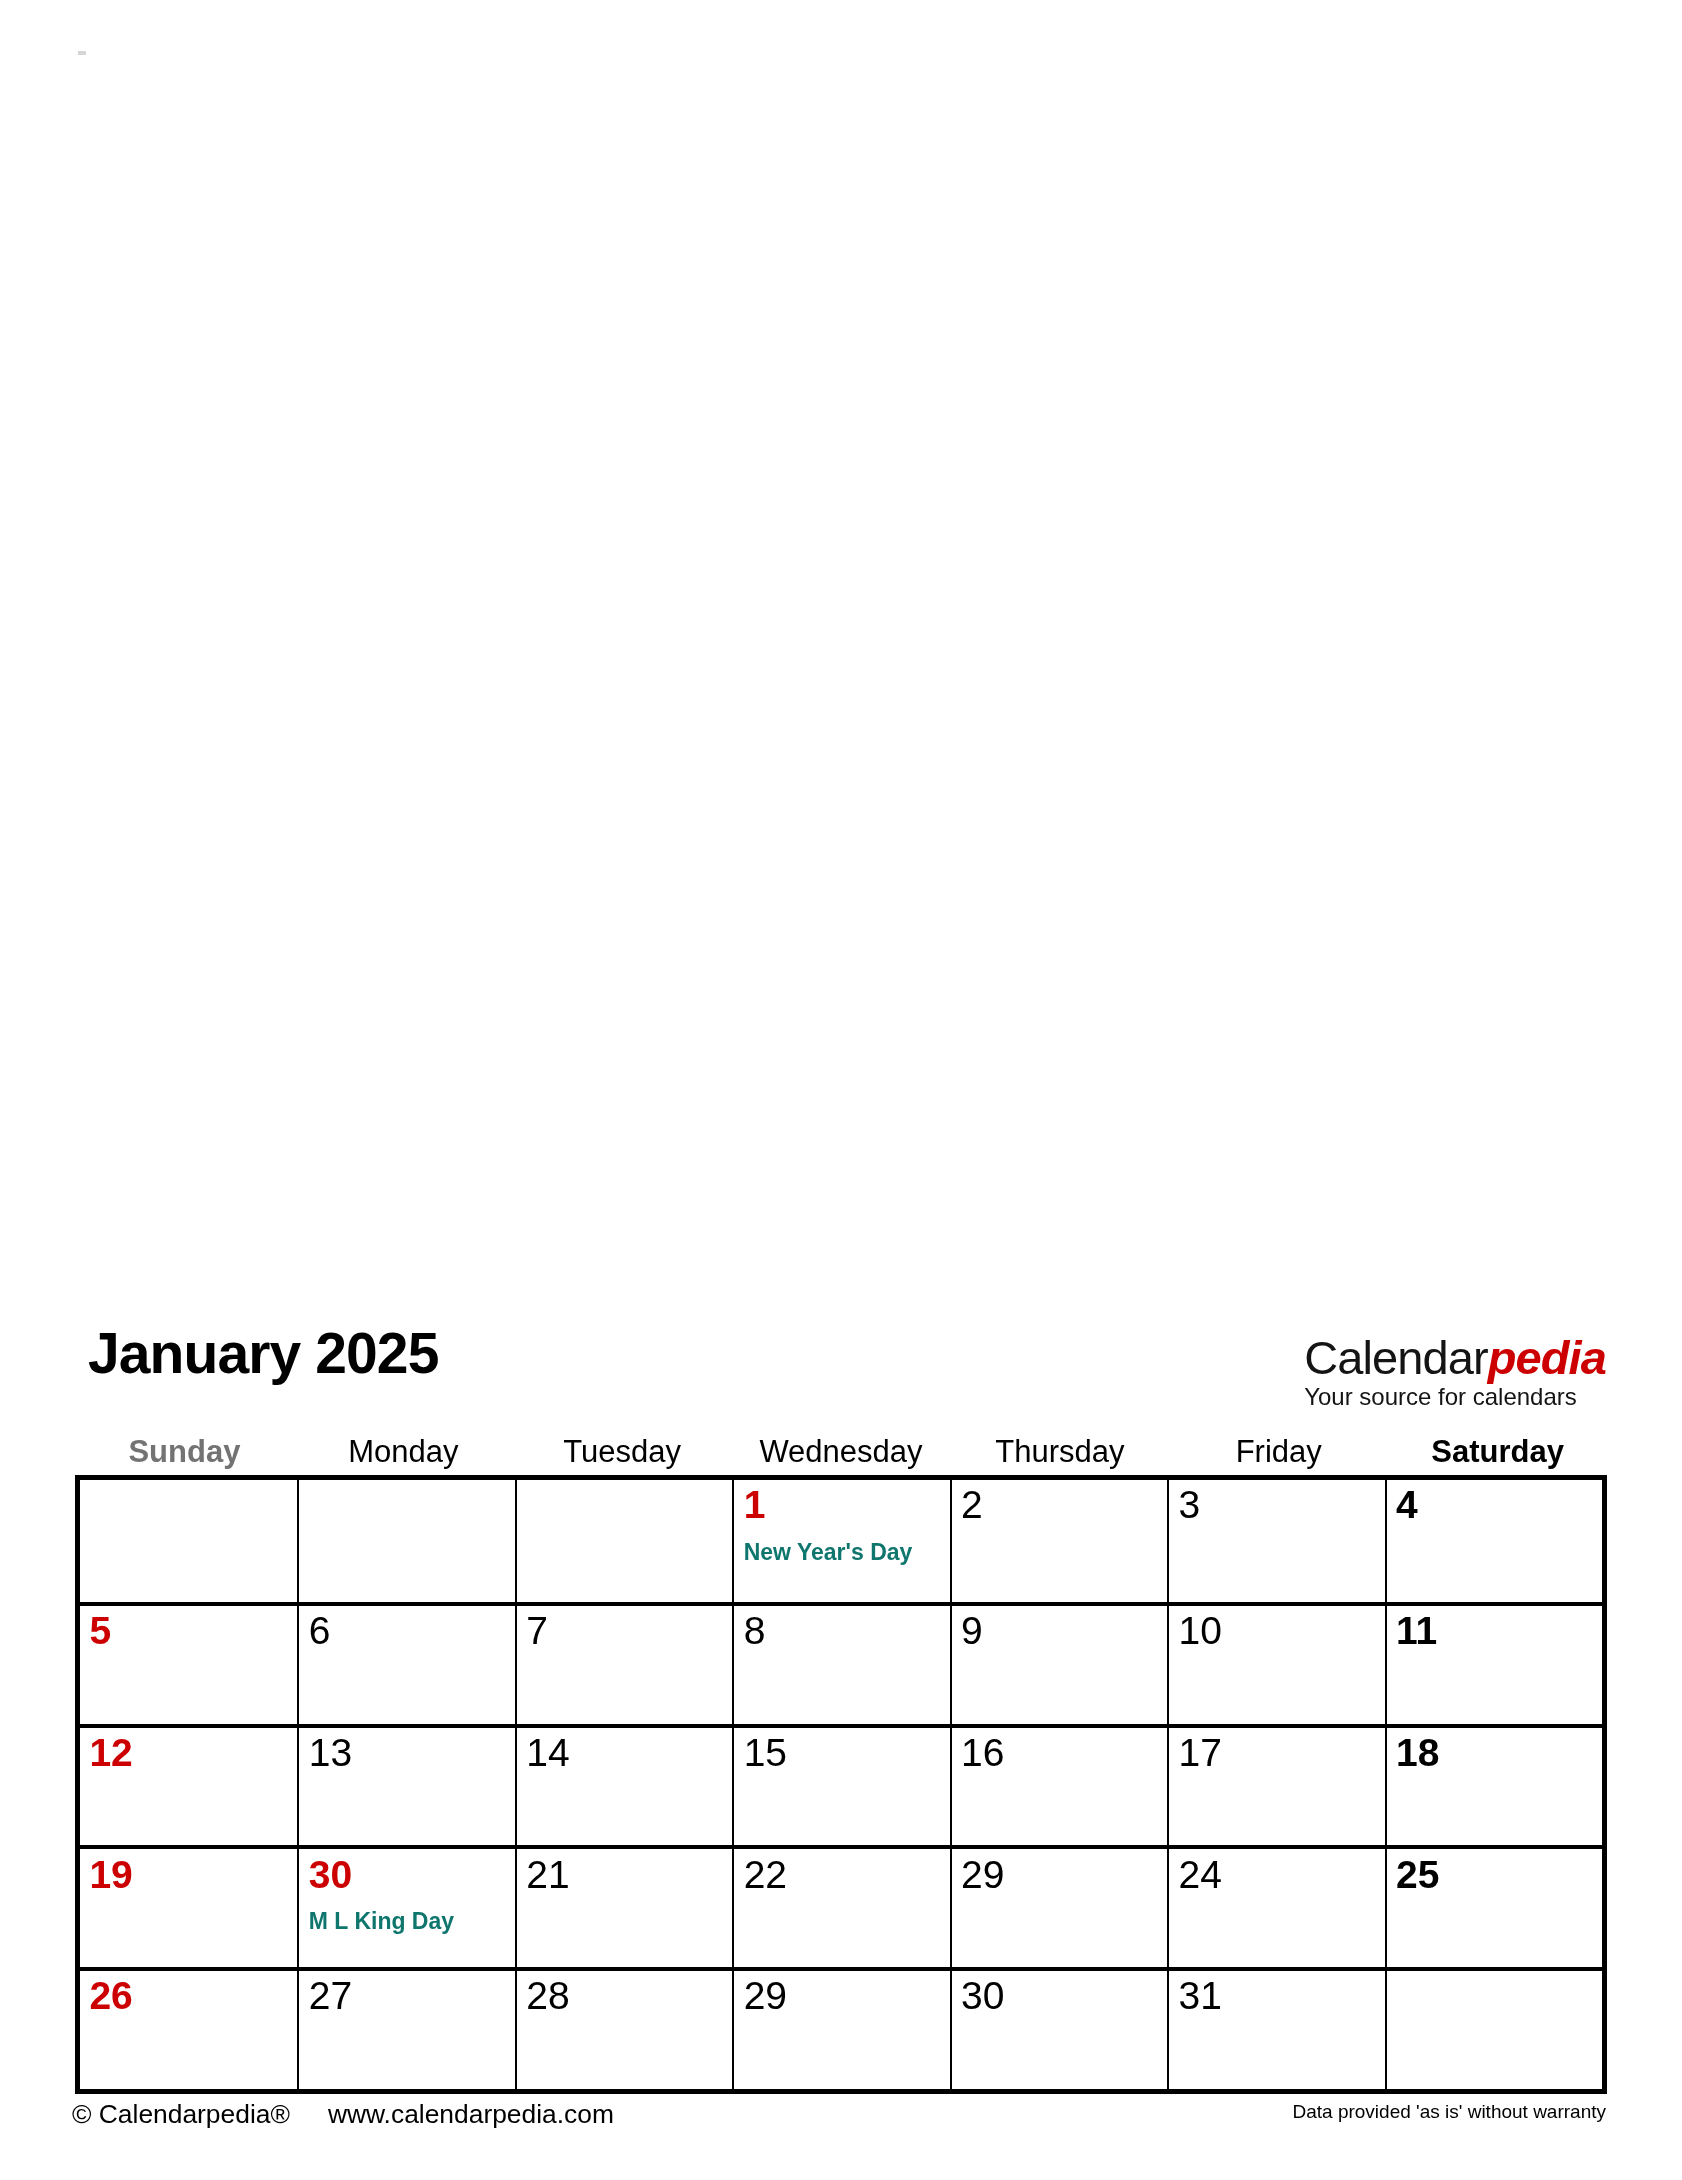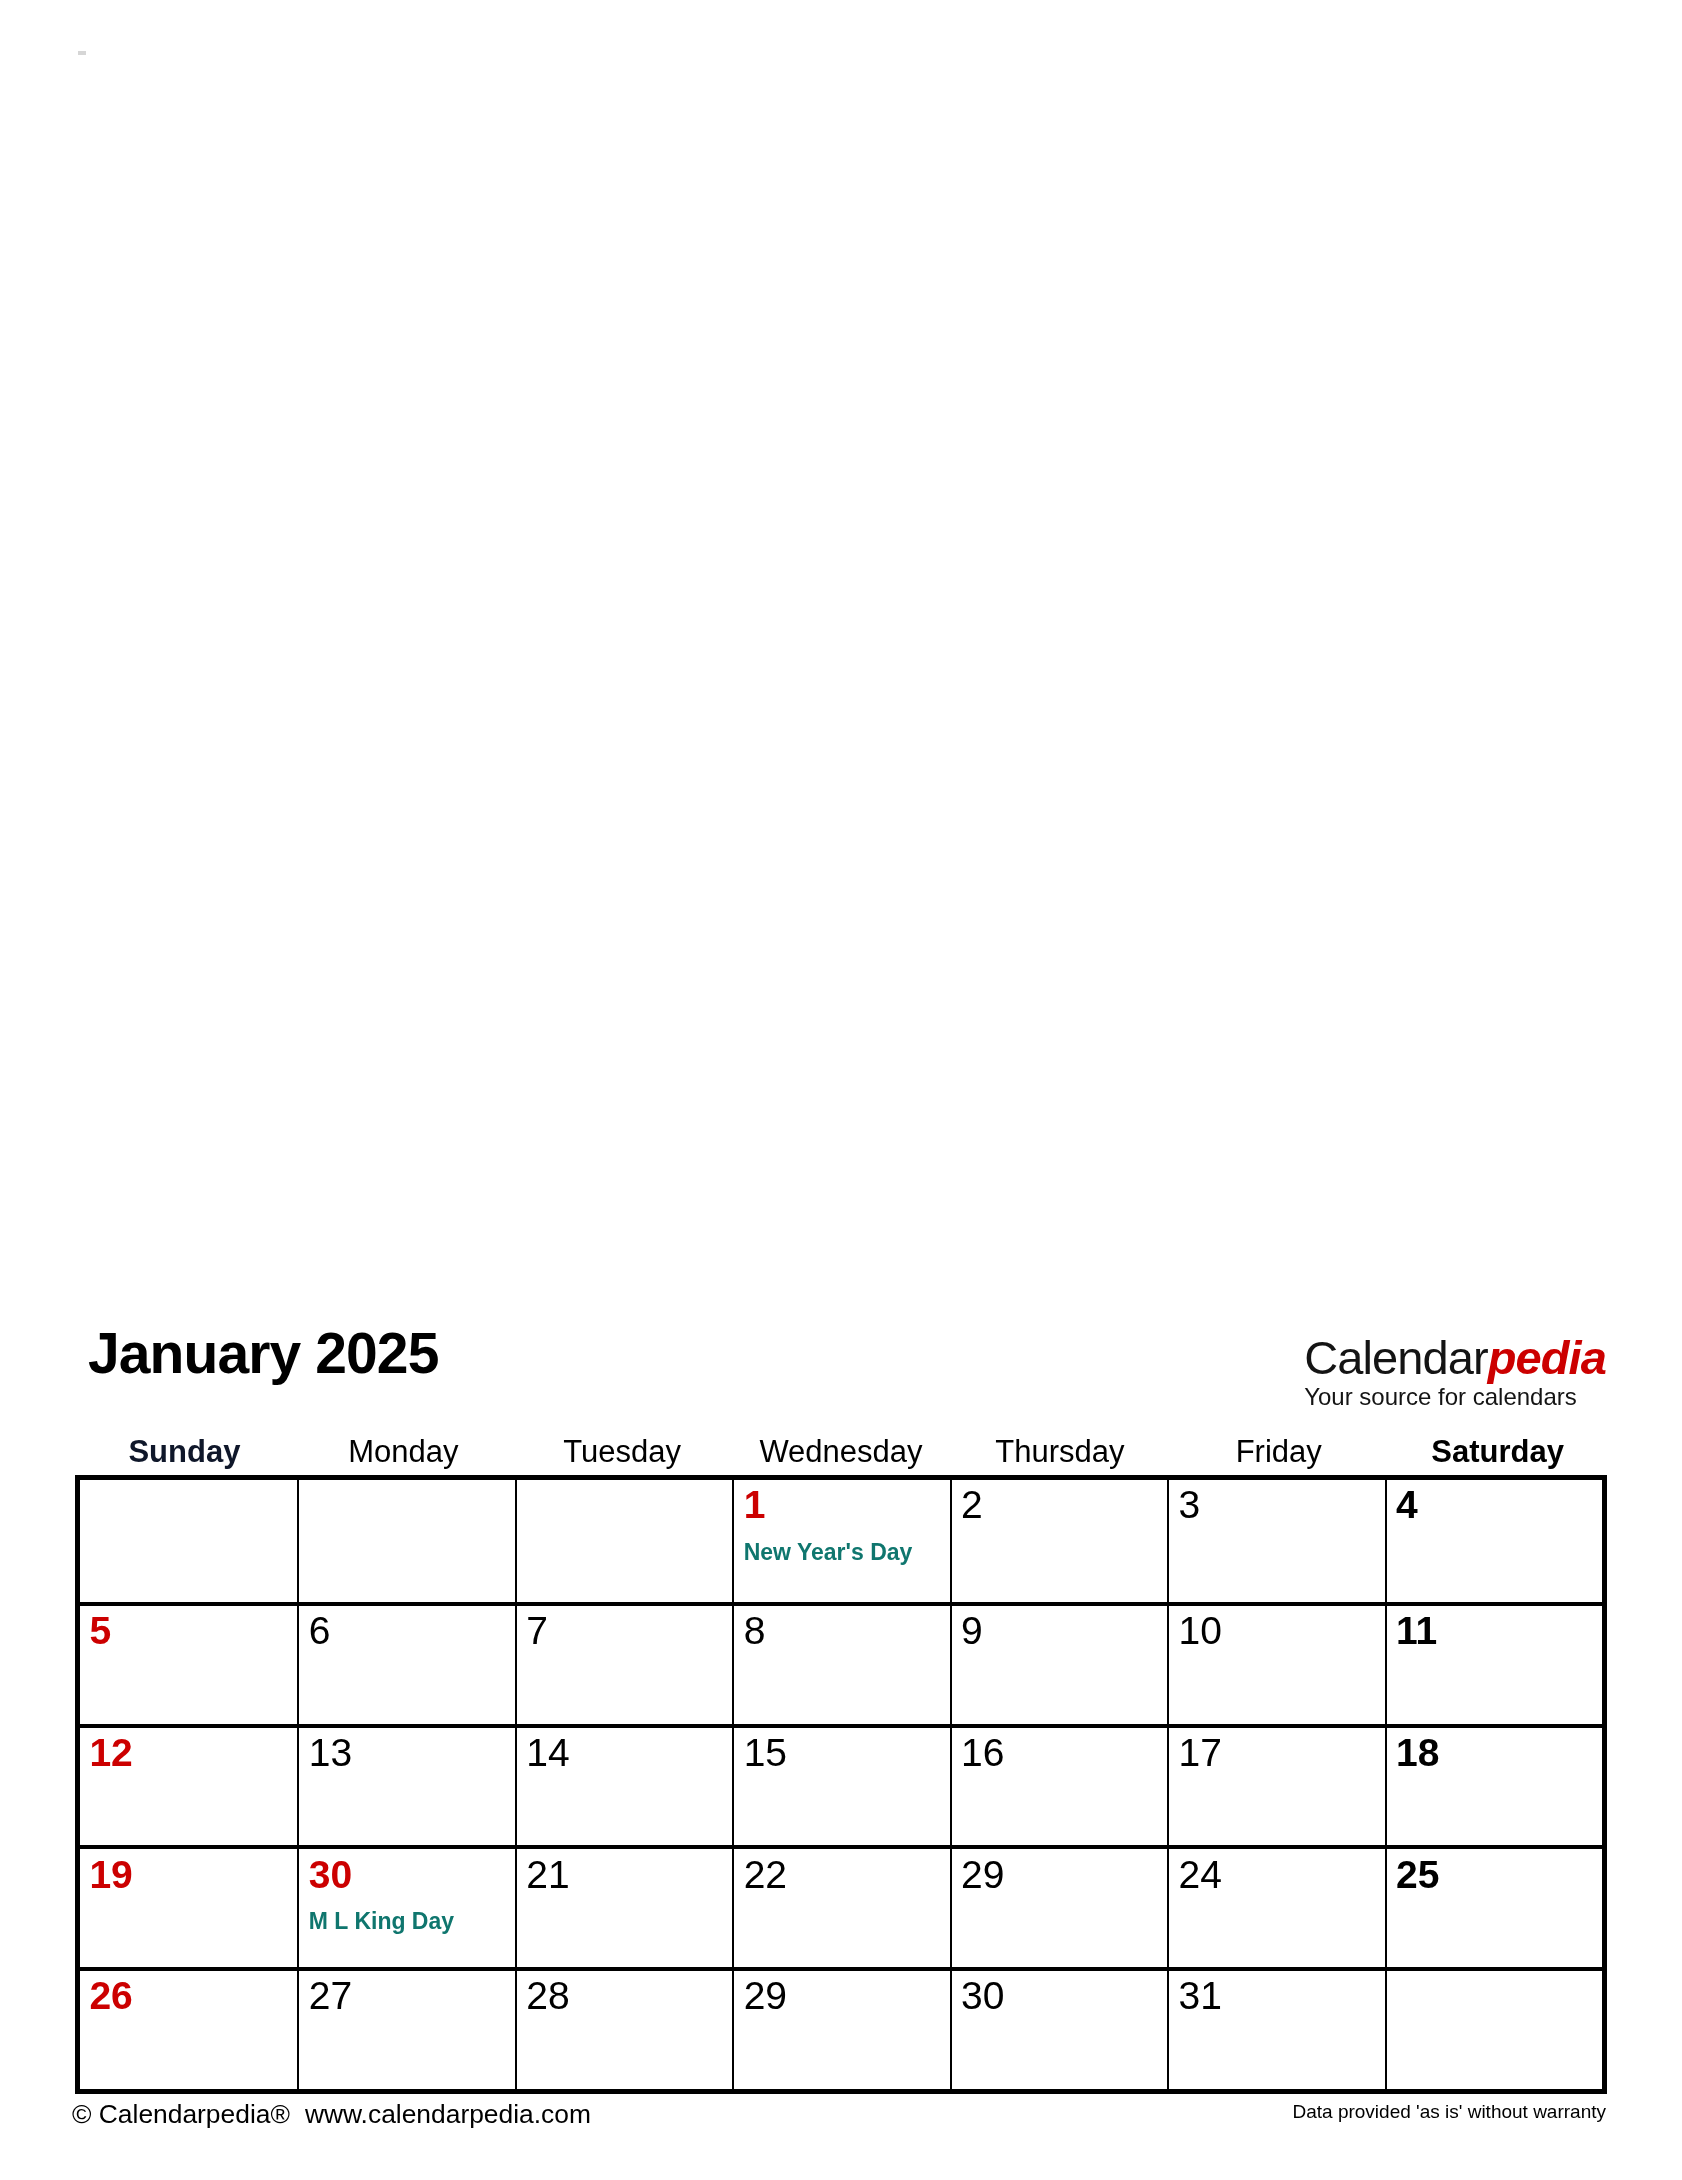--- a/index.html
+++ b/index.html
@@ -34,21 +34,21 @@
   .logo-red  { color: #cc0000; font-weight: bold; font-style: italic; }
   .logo-tagline { font-size: 24px; line-height: 1.1; margin-top: 3.4px; color: #141414; }
 
   
   .weekday-row {
     position: absolute; left: 75px; top: 1432px;
     width: 1532px; height: 39px;
     display: grid; grid-template-columns: repeat(7, 1fr);
   }
   .weekday { text-align: center; font-size: 31px; line-height: 39px; }
-  .weekday[data-tone="red"]  { color: #0f172a; font-weight: bold; }
+  .weekday[data-tone="red"]  { color: #737373; font-weight: bold; }
   .weekday[data-tone="bold"] { font-weight: bold; }
 
   
   .calendar-grid {
     position: absolute; left: 75px; top: 1475px;
     width: 1532px; height: 619px;
     display: grid;
     grid-template-columns: repeat(7, 1fr);
     grid-template-rows: repeat(5, 1fr);
     border: 5.1px solid #000;
@@ -68,21 +68,21 @@
   .holiday {
     font-size: 23px; font-weight: bold; color: #0f766e;
     line-height: 1.1; margin-top: 13.6px; white-space: nowrap;
   }
 
   
   .footer-left {
     position: absolute; left: 72px; top: 2099px;
     font-size: 26.4px; line-height: 1.2; white-space: nowrap;
   }
-  .footer-left .site { margin-left: 15px; text-align: right; }
+  .footer-left .site { margin-left: 38px; text-align: right; }
   .footer-right {
     position: absolute; right: 76px; top: 2101px;
     font-size: 19px; line-height: 1.2; white-space: nowrap;
   }
 </style>
 </head>
 <body>
 
 <div class="stray-mark"></div>
 

